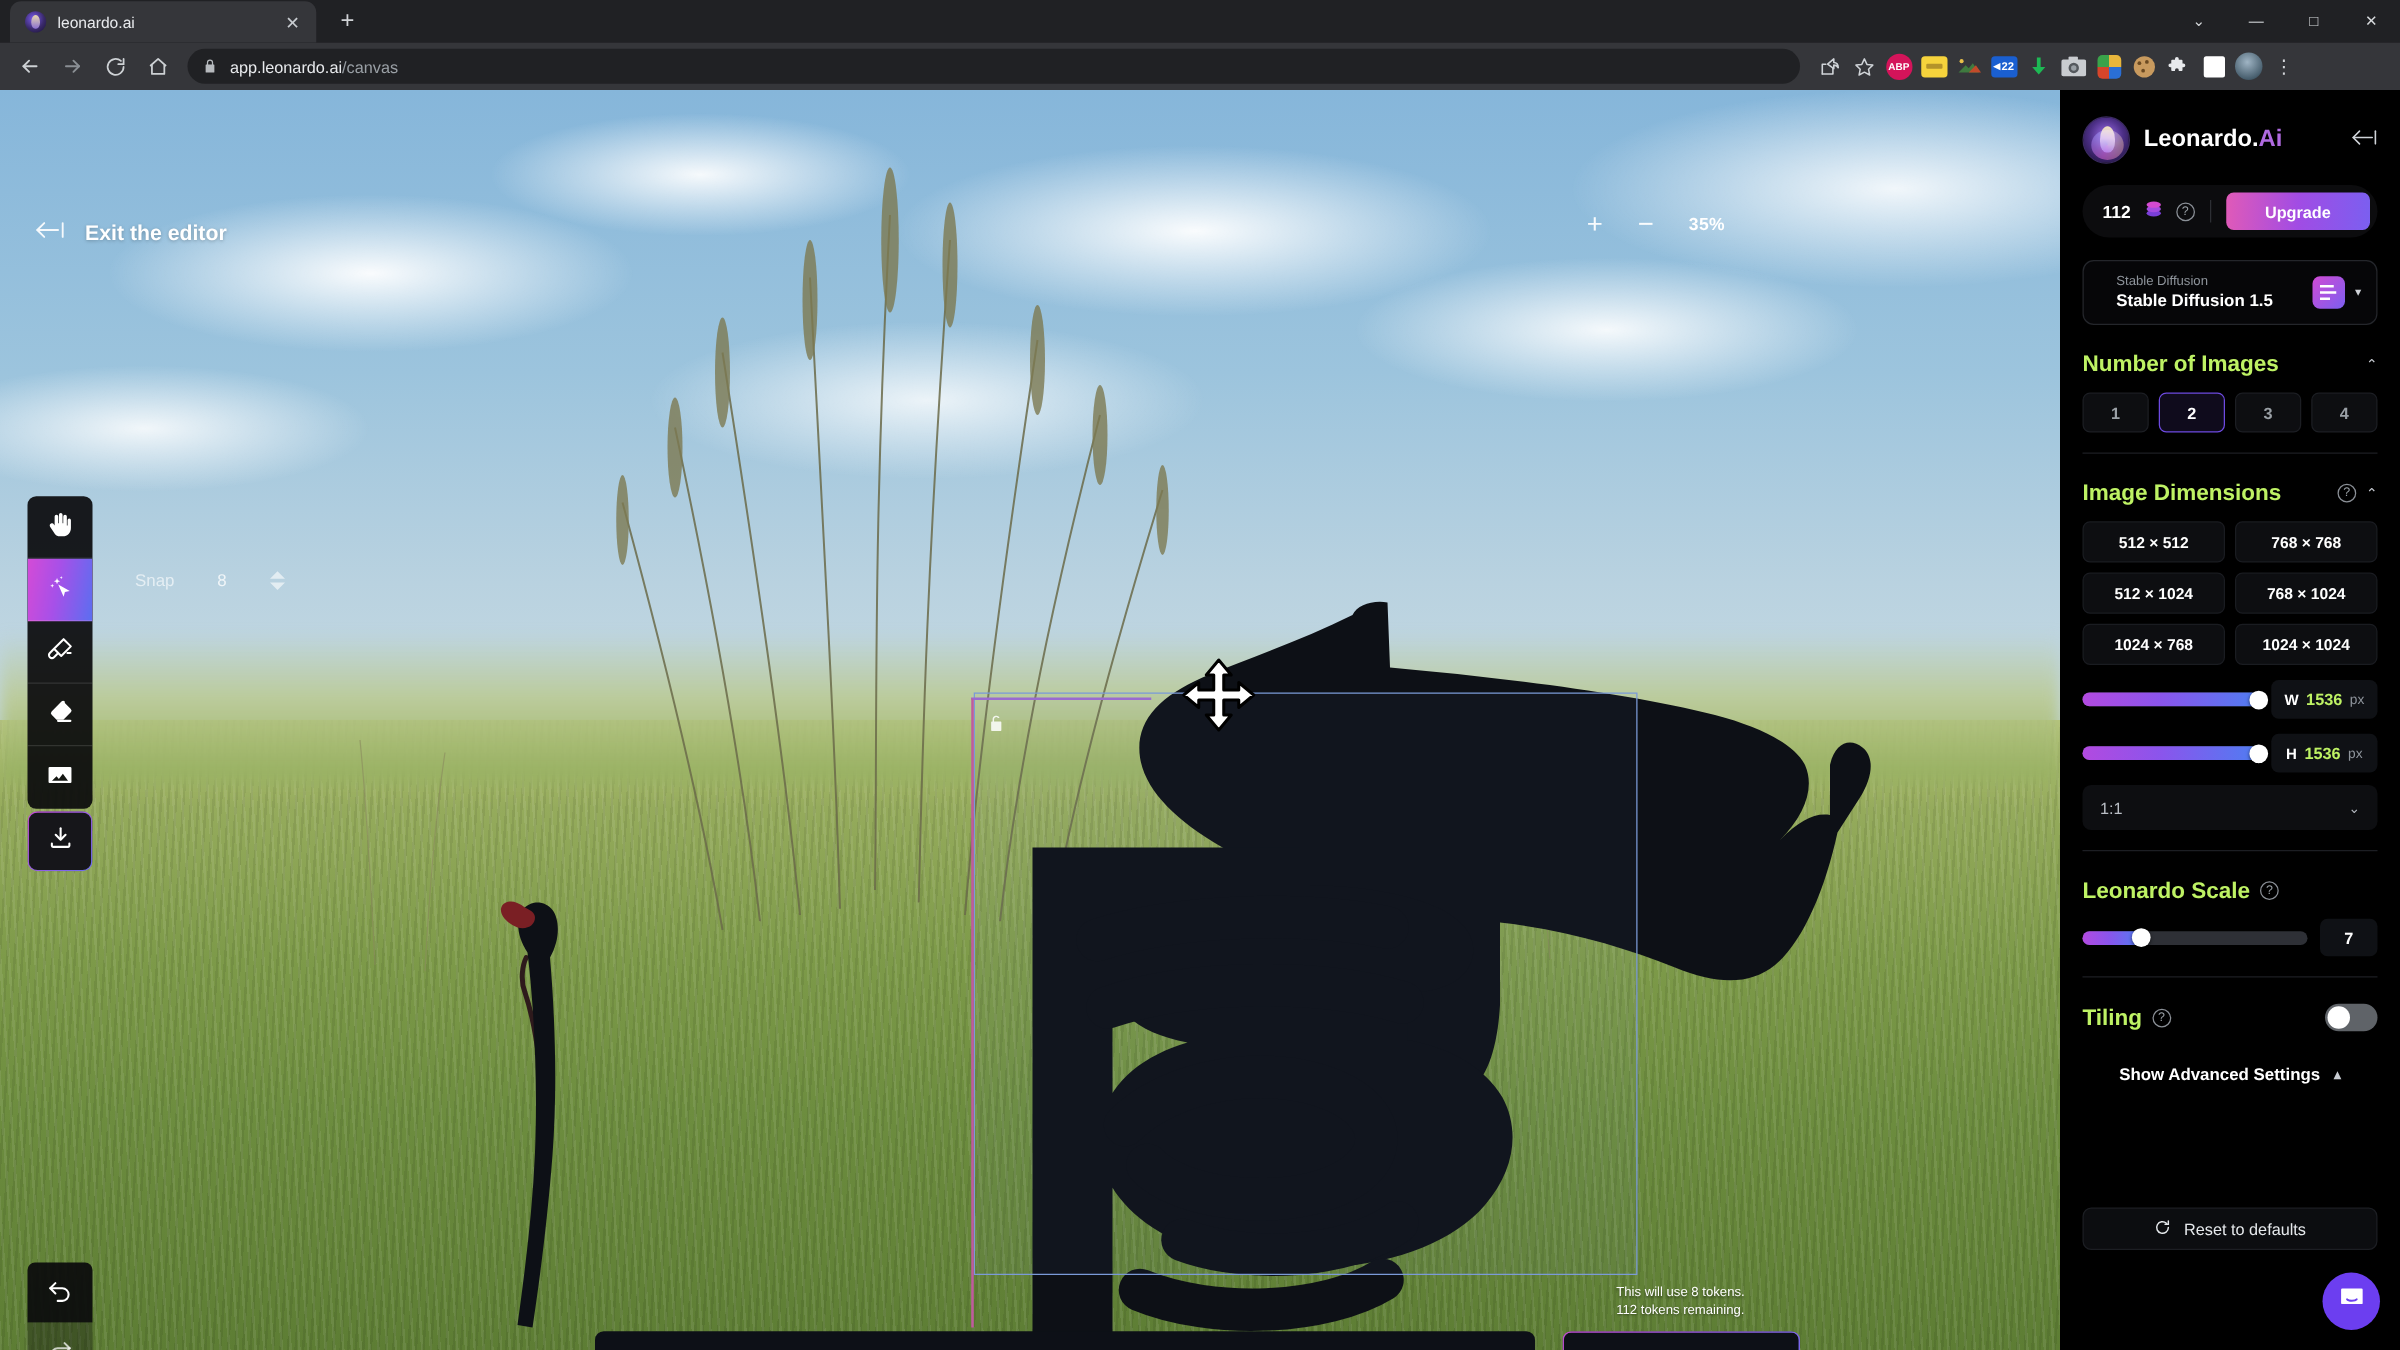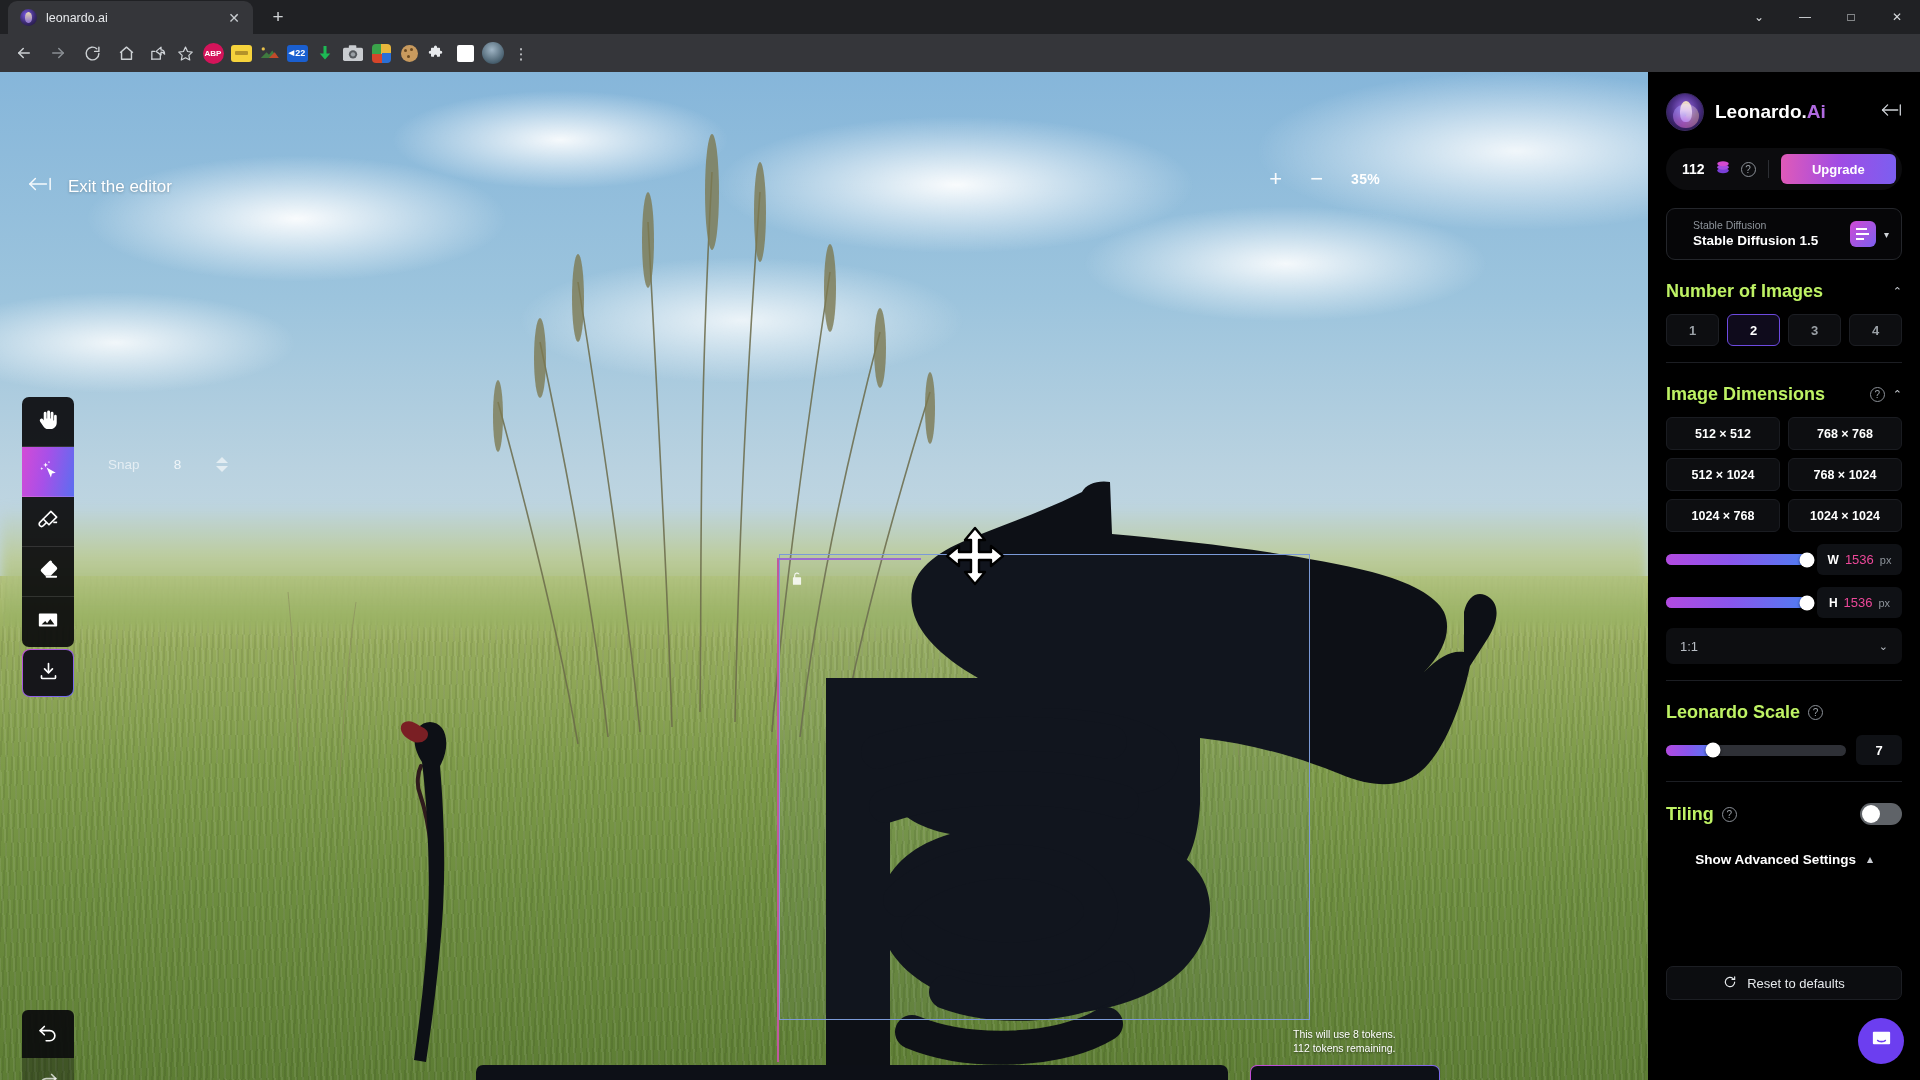--- a/index.html
+++ b/index.html
@@ -143,21 +143,21 @@
 
   .move-cursor { position: absolute; left: 944px; top: 453px; }
 
   
   .mask-layer { position: absolute; inset: 0; pointer-events: none; }
 
   
   .exit-editor {
     position: absolute; left: 28px; top: 104px;
     display: flex; align-items: center; gap: 16px;
-    color: #fff; font-size: 17px; font-weight: 400;
+    color: #fff; font-size: 17px; font-weight: 700;
     text-shadow: 0 1px 3px rgba(0,0,0,.25);
   }
   .exit-arrow { opacity: .92; }
 
   .zoom-ctrls {
     position: absolute; right: 268px; top: 96px;
     display: flex; align-items: center; gap: 28px;
     color: #fff; font-weight: 700;
   }
   .zoom-btn { font-size: 22px; line-height: 1; font-weight: 400; opacity: .95; }
@@ -341,21 +341,21 @@
   .slider .knob {
     position: absolute; top: 50%; width: 15px; height: 15px; border-radius: 50%;
     background: #fff; transform: translate(-50%,-50%);
     box-shadow: 0 1px 3px rgba(0,0,0,.6);
   }
   .dim-val {
     min-width: 85px; height: 31px; background: #0f1115; border-radius: 6px;
     display: flex; align-items: center; justify-content: center; gap: 6px;
   }
   .dim-axis { color: #fff; font-size: 12px; font-weight: 700; }
-  .dim-num { color: #ec4899; font-size: 13px; font-weight: 400; }
+  .dim-num { color: #bef264; font-size: 13px; font-weight: 700; }
   .dim-unit { color: #8e949b; font-size: 11px; }
 
   .ratio-select {
     margin-top: 10px; height: 36px; background: #0d0e11; border-radius: 7px;
     display: flex; align-items: center; padding: 0 14px; color: #b9bec5; font-size: 13px;
   }
   .ratio-select .caret { margin-left: auto; color: #b9bec5; font-size: 11px; }
 
   .guide-row { display: flex; align-items: center; gap: 10px; margin-top: 10px; }
   .guide-val {
@@ -431,20 +431,26 @@
           <polyline points="21 3 21 9 15 9"></polyline>
         </svg>
     </div>
     <div class="nav-btn">
       <svg width="17" height="17" viewBox="0 0 24 24" fill="none" stroke="currentColor" stroke-width="2" stroke-linejoin="round">
           <path d="M3 11l9-8 9 8"></path>
           <path d="M5 10v10h14V10"></path>
         </svg>
     </div>
 
+    <div class="omnibox">
+      <svg width="12" height="14" viewBox="0 0 24 24" fill="#b6babe">
+          <path d="M12 1a5 5 0 0 0-5 5v3H6a1 1 0 0 0-1 1v11a1 1 0 0 0 1 1h12a1 1 0 0 0 1-1V10a1 1 0 0 0-1-1h-1V6a5 5 0 0 0-5-5zm0 2a3 3 0 0 1 3 3v3H9V6a3 3 0 0 1 3-3z"></path>
+        </svg>
+      <span class="omnibox-url"><span>app.leonardo.ai</span><span class="dim">/canvas</span></span>
+    </div>
 
     <div class="tb-right">
       <div class="ext">
         <svg width="17" height="17" viewBox="0 0 24 24" fill="none" stroke="#cfd3d7" stroke-width="1.8" stroke-linecap="round" stroke-linejoin="round">
             <path d="M4 20V9h4"></path>
             <path d="M4 20h12v-7"></path>
             <path d="M10 9l7-6v4c3 0 5 2 5 6-1.5-2.5-3-3-5-3v4z"></path>
           </svg>
       </div>
       <div class="ext">

